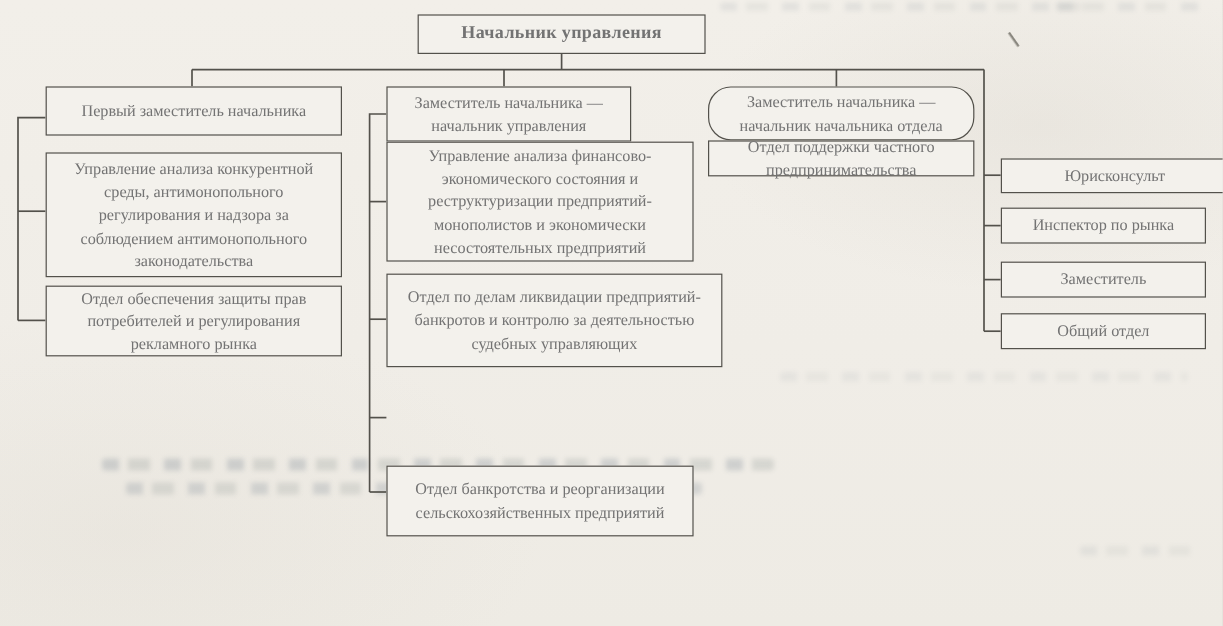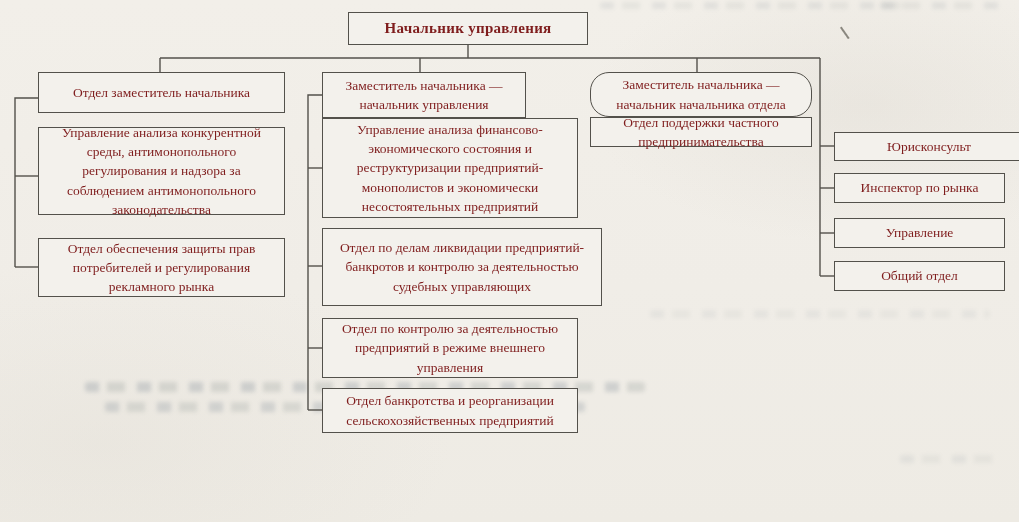--- a/index.html
+++ b/index.html
@@ -14,21 +14,21 @@
       radial-gradient(ellipse 400px 200px at 85% 20%, rgba(210,205,195,.25), transparent 70%),
       radial-gradient(ellipse 500px 260px at 10% 85%, rgba(215,210,200,.2), transparent 70%),
       linear-gradient(180deg,#f2efe9 0%,#f0ede7 55%,#eeebe4 100%);
     overflow:hidden;
   }
   .box{
     position:absolute;
     box-sizing:border-box;
     border:1.5px solid #53514b;
     background:#f3f1ec;
-    color:#7f1d1d;
+    color:#737373;
     font-size:13.5px;
     line-height:1.42;
     text-align:center;
     display:flex;
     align-items:center;
     justify-content:center;
     padding:2px 8px;
     z-index:2;
   }
   .box-root{
@@ -87,36 +87,35 @@
       <polyline points="322,95 308,95 308,410"></polyline>
       <polyline points="308,168 322,168"></polyline>
       <polyline points="308,266 322,266"></polyline>
       <polyline points="308,348 322,348"></polyline>
       <polyline points="308,410 322,410"></polyline>
     </g>
   </svg>
 
   <div class="box box-root" style="left:348px;top:12px;width:240px;height:33px;">Начальник управления</div>
 
-  <div class="box" style="left:38px;top:72px;width:247px;height:41px;">Отдел заместитель начальника</div>
-  <div class="box" style="left:38px;top:127px;width:247px;height:88px;">Управление анализа конкурентной среды, антимонопольного регулирования и надзора за соблюдением антимонопольного законодательства</div>
+  <div class="box" style="left:38px;top:72px;width:247px;height:41px;">Первый заместитель начальника</div>
+  <div class="box" style="left:38px;top:127px;width:247px;height:104px;">Управление анализа конкурентной среды, антимонопольного регулирования и надзора за соблюдением антимонопольного законодательства</div>
   <div class="box" style="left:38px;top:238px;width:247px;height:59px;">Отдел обеспечения защиты прав потребителей и регулирования рекламного рынка</div>
 
   <div class="box" style="left:322px;top:72px;width:204px;height:46px;">Заместитель начальника — начальник управления</div>
   <div class="box" style="left:322px;top:118px;width:256px;height:100px;">Управление анализа финансово-экономического состояния и реструктуризации предприятий-монополистов и экономически несостоятельных предприятий</div>
   <div class="box" style="left:322px;top:228px;width:280px;height:78px;">Отдел по делам ликвидации предприятий-банкротов и контролю за деятельностью судебных управляющих</div>
-  <div class="box" style="left:322px;top:318px;width:256px;height:60px;">Отдел по контролю за деятельностью предприятий в режиме внешнего управления</div>
-  <div class="box" style="left:322px;top:388px;width:256px;height:45px;">Отдел банкротства и реорганизации сельскохозяйственных предприятий</div>
+  <div class="box" style="left:322px;top:388px;width:256px;height:59px;">Отдел банкротства и реорганизации сельскохозяйственных предприятий</div>
 
   <div class="box" style="left:590px;top:72px;width:222px;height:45px;border-radius:19px;">Заместитель начальника — начальник начальника отдела</div>
   <div class="box" style="left:590px;top:117px;width:222px;height:30px;">Отдел поддержки частного предпринимательства</div>
 
   <div class="box" style="left:834px;top:132px;width:190px;height:29px;">Юрисконсульт</div>
   <div class="box" style="left:834px;top:173px;width:171px;height:30px;">Инспектор по рынка</div>
-  <div class="box" style="left:834px;top:218px;width:171px;height:30px;">Управление</div>
+  <div class="box" style="left:834px;top:218px;width:171px;height:30px;">Заместитель</div>
   <div class="box" style="left:834px;top:261px;width:171px;height:30px;">Общий отдел</div>
 
   <div class="bleed" style="left:85px;top:382px;width:560px;height:10px;opacity:.45;"></div>
   <div class="bleed" style="left:105px;top:402px;width:480px;height:10px;opacity:.4;"></div>
   <div class="bleed" style="left:600px;top:2px;width:310px;height:7px;opacity:.22;"></div>
   <div class="bleed" style="left:880px;top:2px;width:120px;height:7px;opacity:.22;"></div>
   <div class="bleed" style="left:870px;top:225px;width:130px;height:8px;opacity:.15;"></div>
   <div class="bleed" style="left:650px;top:310px;width:340px;height:8px;opacity:.15;"></div>
   <div class="bleed" style="left:900px;top:455px;width:100px;height:8px;opacity:.18;"></div>
   <div class="scratch" style="left:838px;top:32px;"></div>

